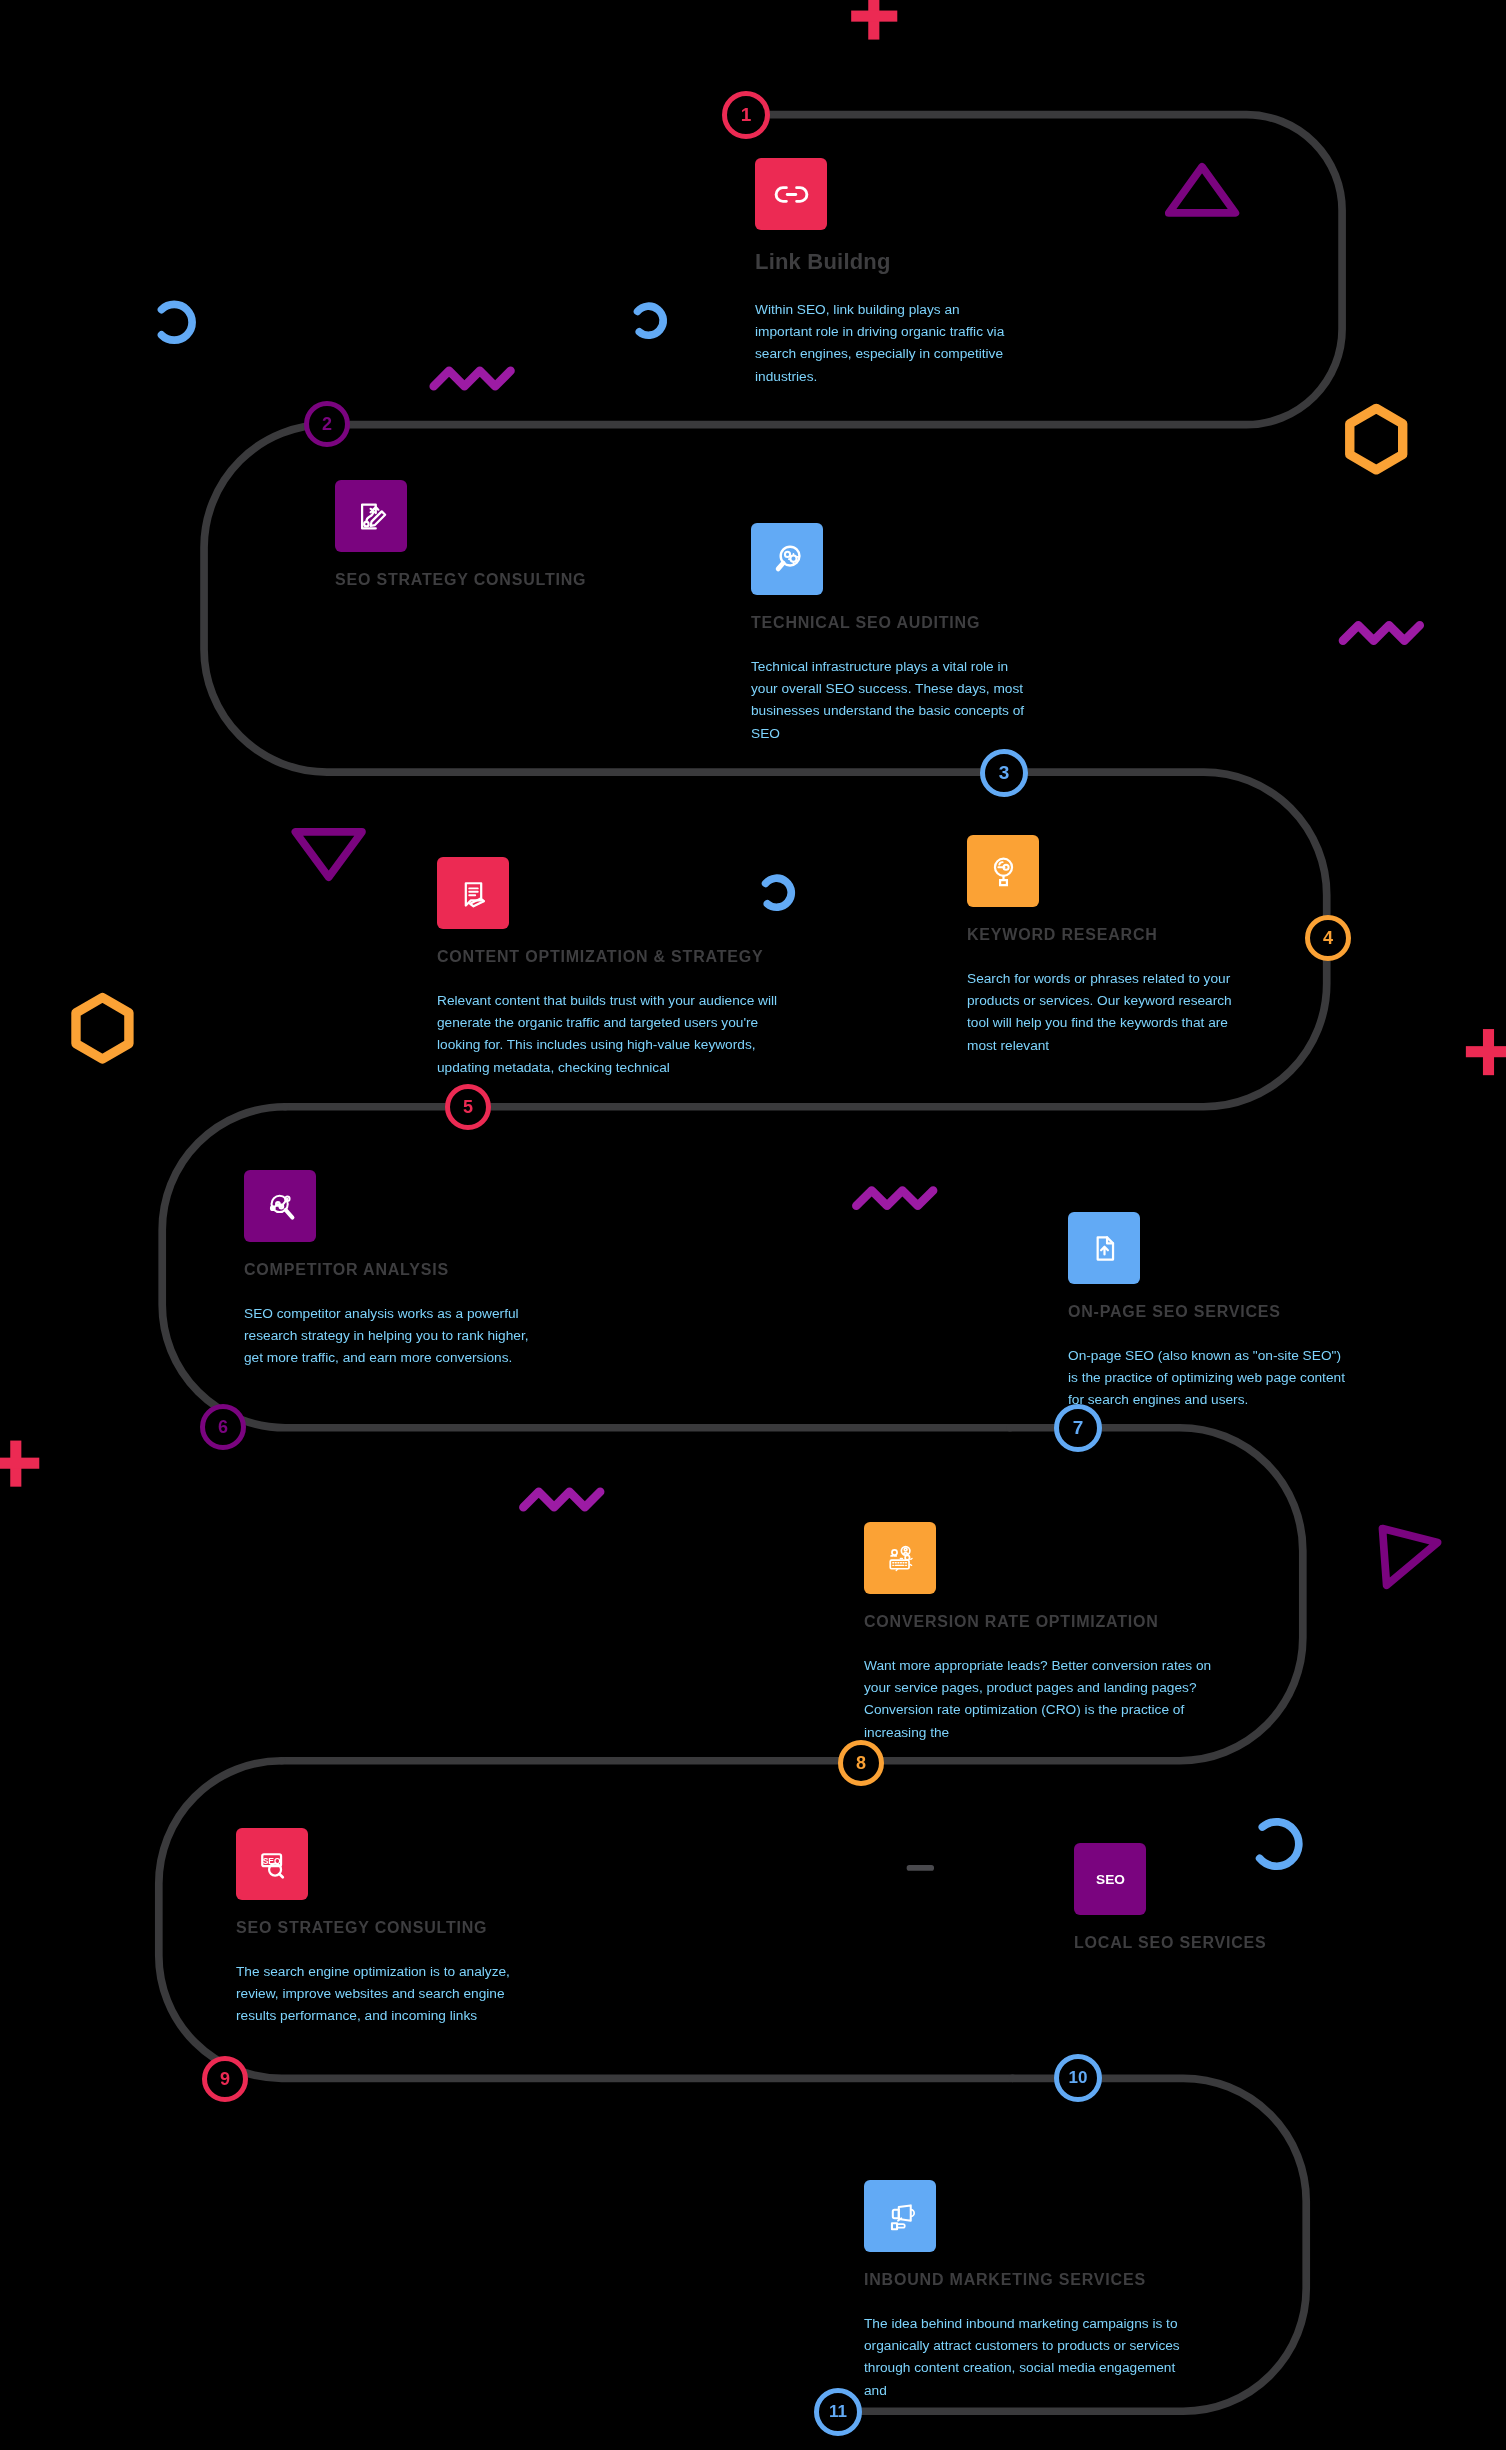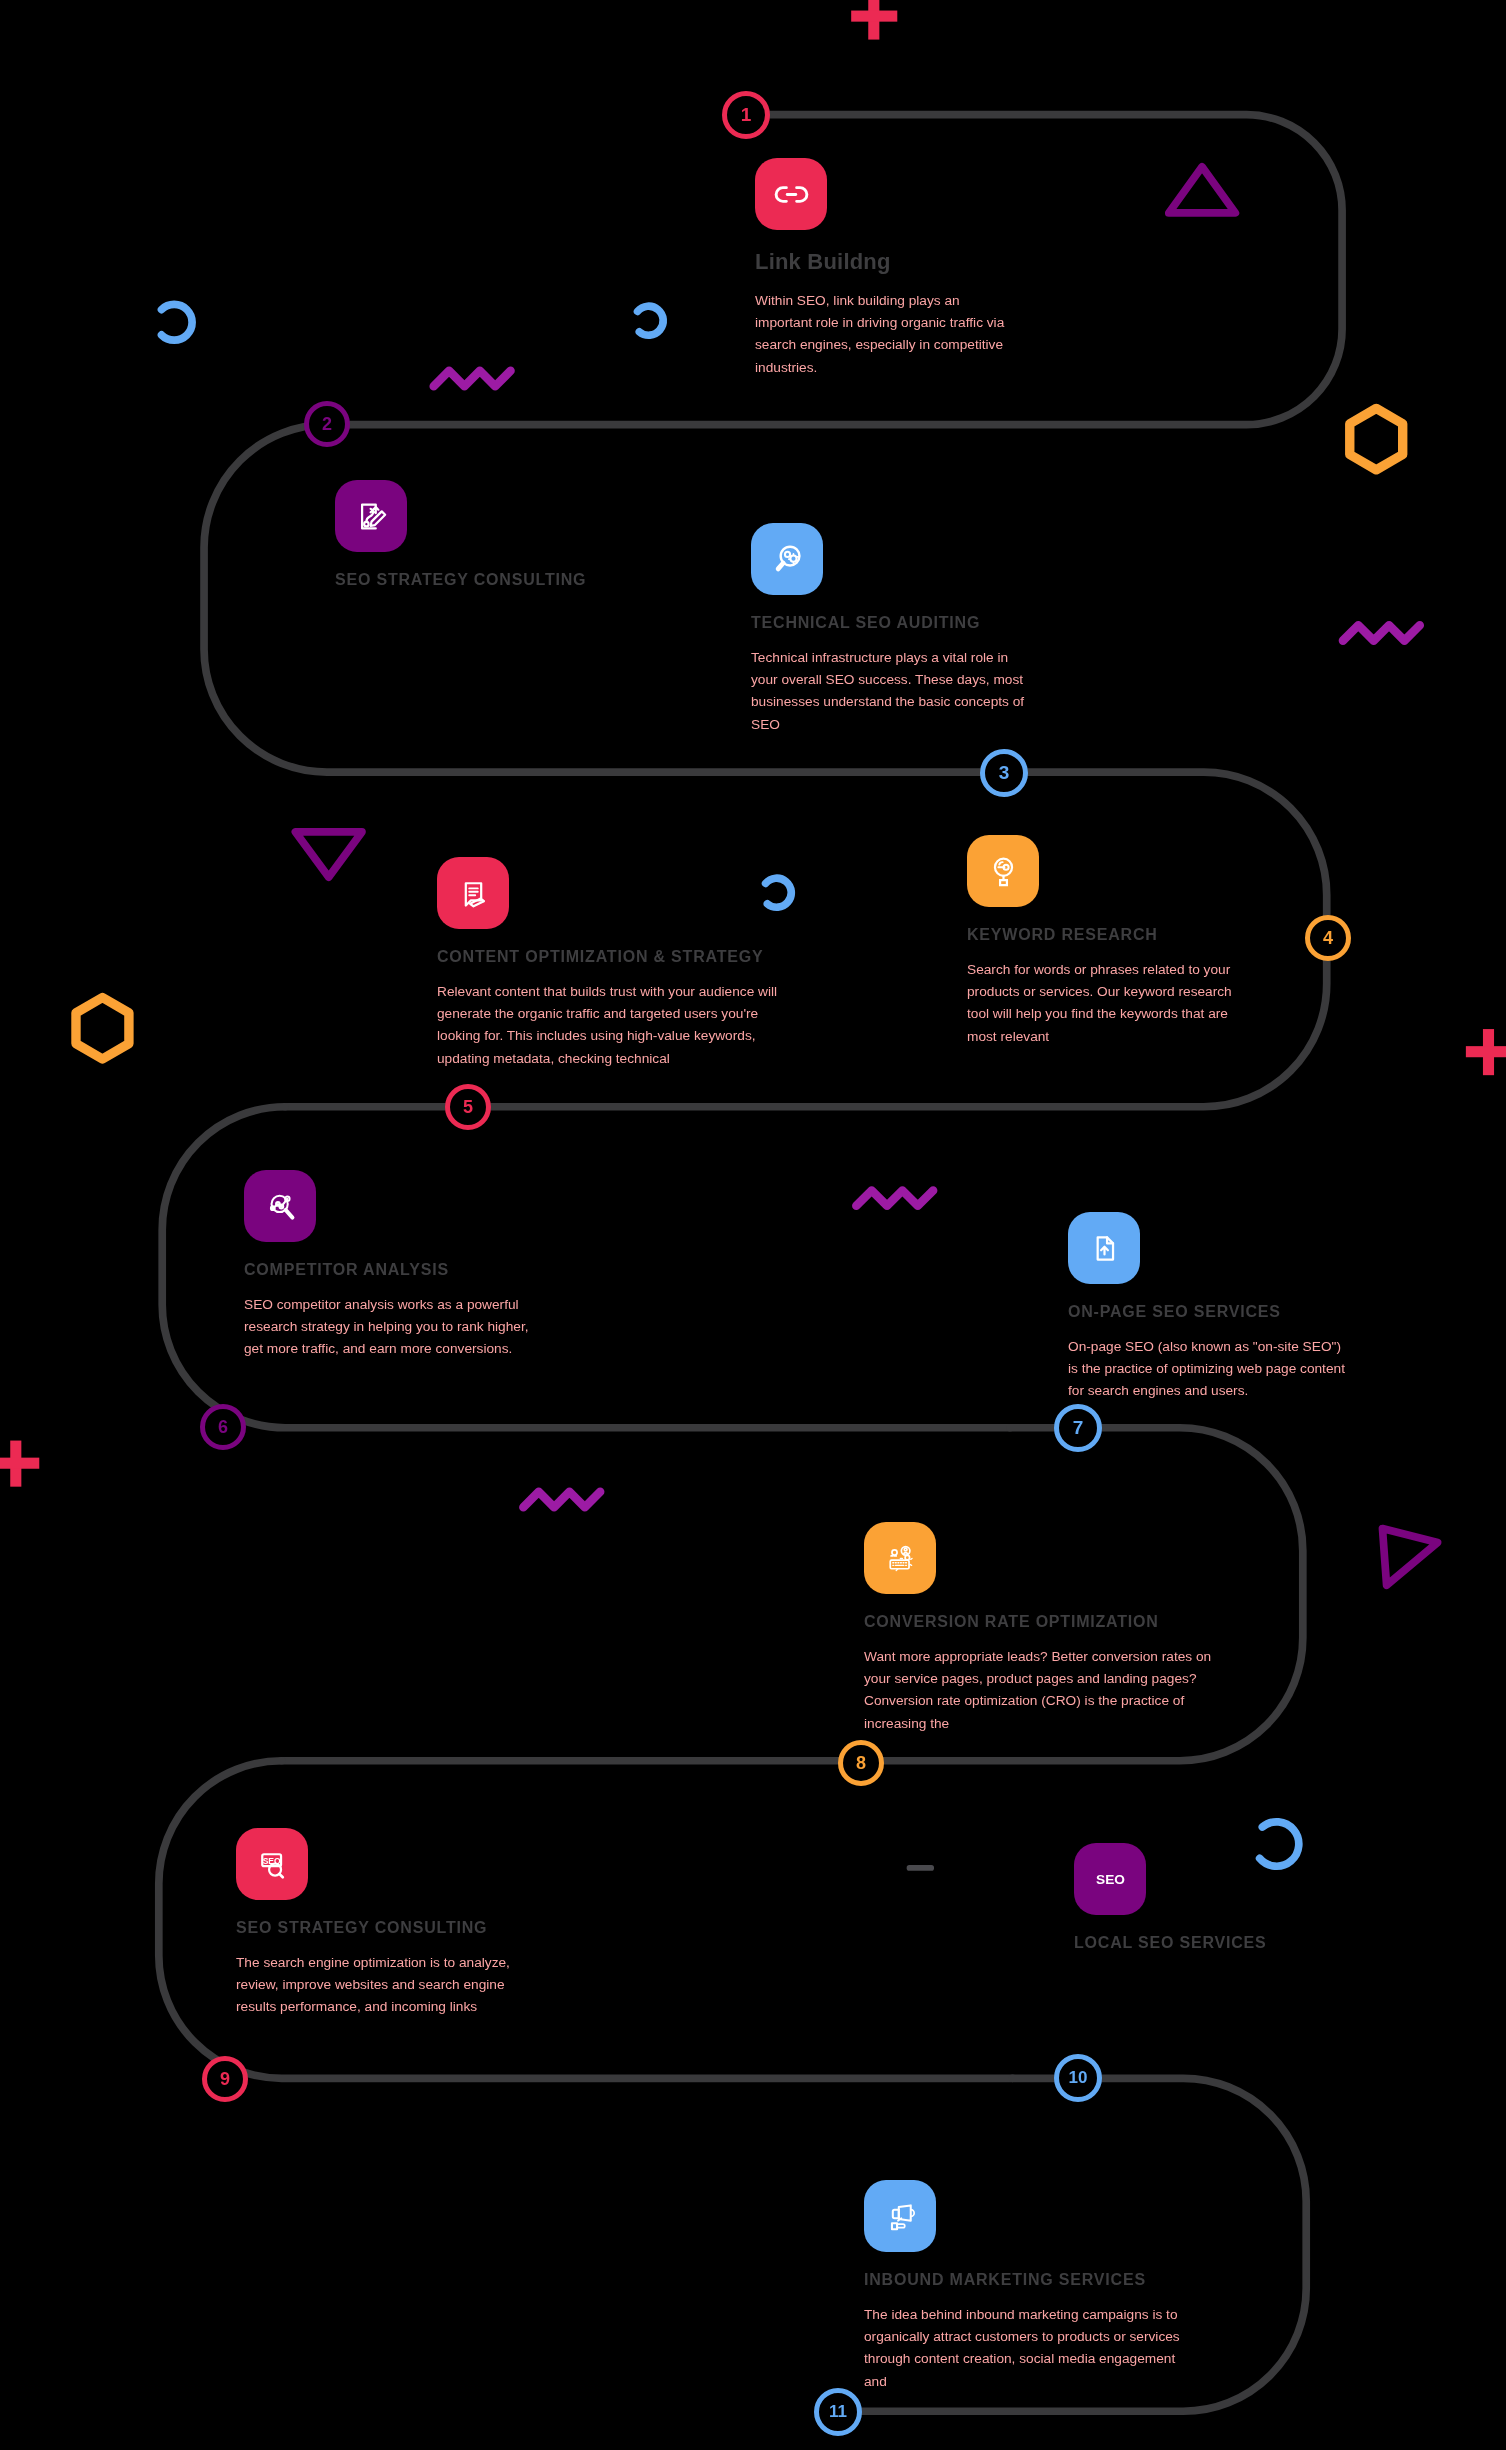--- a/index.html
+++ b/index.html
@@ -5,33 +5,33 @@
   html,body{margin:0;padding:0;background:#000;}
   body{
     font-family:"Liberation Sans", sans-serif;
     width:1506px;height:2450px;position:relative;overflow:hidden;
     background:#000;
   }
   #stage{position:absolute;inset:0;width:1506px;height:2450px;}
   svg.layer{position:absolute;left:0;top:0;width:1506px;height:2450px;pointer-events:none;}
   .step{position:absolute;}
   .icon-tile{
-    width:72px;height:72px;border-radius:22px;
+    width:72px;height:72px;border-radius:6px;
     display:flex;align-items:center;justify-content:center;
     box-sizing:border-box;
   }
   .icon-tile svg{display:block;}
   .step-title{
     font-size:16px;font-weight:bold;letter-spacing:0.8px;
     color:#3e3e40;margin:19px 0 0 0;white-space:nowrap;
     font-family:"Liberation Sans", sans-serif;
   }
   .step-title.mixed{letter-spacing:0.2px;font-size:22px;}
   .step-desc{
-    font-size:13.7px;line-height:1.62;color:#fca5a5;margin:15px 0 0 0;
+    font-size:13.7px;line-height:1.62;color:#7dd3fc;margin:24px 0 0 0;
     font-family:"Liberation Sans", sans-serif;
   }
   .num-badge{
     position:absolute;border-radius:50%;
     display:flex;align-items:center;justify-content:center;
     box-sizing:border-box;font-weight:bold;
     font-family:"Liberation Sans", sans-serif;
     background:#000;
   }
 </style>

